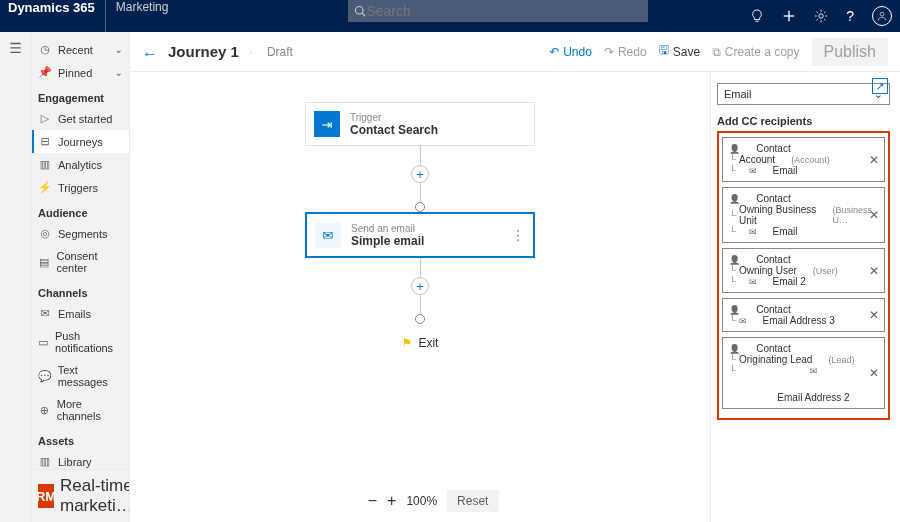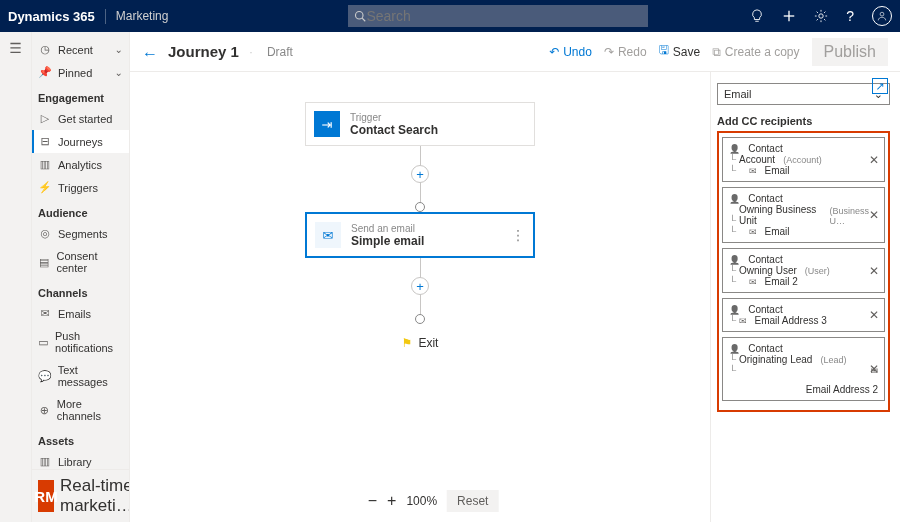--- a/index.html
+++ b/index.html
@@ -1,35 +1,35 @@
 <!DOCTYPE html>
 <html><head>
 <meta charset="utf-8">
 <style>
 * { box-sizing: border-box; margin: 0; padding: 0; font-family: "Segoe UI", Arial, sans-serif; }
 body { width: 900px; height: 522px; overflow: hidden; background: #fff; font-size: 12px; color: #323130; }
-.topbar { height: 32px; background: #002050; color: #fff; display: flex; align-items: center; padding: 0 8px; }
+.topbar { height: 32px; background: #002050; color: #fff; display: flex; padding: 0 8px; }
 .brand { font-size: 13px; font-weight: 600; padding-right: 10px; border-right: 1px solid rgba(255,255,255,0.3); }
 .brand-sub { font-size: 12px; padding-left: 10px; color: #d0d0d0; }
 .search-wrap { margin-left: 180px; width: 300px; height: 22px; background: #4a5b7a; display: flex; align-items: center; padding: 0 6px; color: #ccc; }
 .search-wrap input { background: transparent; border: none; color: #5eead4; font-size: 14px; flex: 1; margin-left: 0; outline: none; }
 .top-icons { margin-left: auto; display: flex; gap: 18px; align-items: center; color: #fff; }
 .top-icons span { cursor: pointer; }
 .avatar-circle { width: 20px; height: 20px; border: 1px solid #fff; border-radius: 50%; display: flex; align-items: center; justify-content: center; font-size: 11px; }
 .main { display: flex; height: calc(100% - 32px); }
 .rail { width: 32px; background: #f3f2f1; border-right: 1px solid #edebe9; display: flex; flex-direction: column; align-items: center; padding-top: 8px; }
 .rail .ham { font-size: 14px; color: #605e5c; cursor: pointer; }
 .sidebar { width: 98px; background: #f3f2f1; border-right: 1px solid #edebe9; overflow-y: auto; padding: 6px 0; font-size: 11px; }
 .sb-item { display: flex; align-items: center; padding: 5px 6px; gap: 6px; cursor: pointer; color: #323130;}
 .sb-item.active { background: #fff; border-left: 2px solid #0078d4; padding-left: 4px; }
 .sb-item .ic { width: 14px; text-align: center; color: #605e5c; font-size: 11px; }
 .sb-item .chev { margin-left: auto; color: #605e5c; font-size: 10px; }
 .sb-head { padding: 8px 6px 3px; font-weight: 600; font-size: 11px; color: #323130; }
 .sb-footer { position: absolute; bottom: 0; width: 130px; display: flex; align-items: center; gap: 6px; padding: 6px; background: #f3f2f1; border-top: 1px solid #edebe9; }
-.sb-footer .sq { width: 16px; height: 32px; background: #d83b01; color: #fff; font-size: 15px; display: flex; align-items: center; justify-content: center; font-weight: 600; }
+.sb-footer .sq { width: 16px; height: 24px; background: #d83b01; color: #fff; font-size: 13px; display: flex; align-items: center; justify-content: center; font-weight: 600; }
 .canvas-wrap { flex: 1; display: flex; flex-direction: column; position: relative; }
 .header { height: 40px; display: flex; align-items: center; padding: 0 12px; border-bottom: 1px solid #edebe9; gap: 10px; }
 .header .back { color: #0078d4; font-size: 16px; cursor: pointer; }
 .header h1 { font-size: 15px; font-weight: 600; }
 .header .status { color: #888; font-size: 12px; margin-left: 4px; }
 .header .sep { font-size: 12px; color: #ccc; }
 .header-actions { margin-left: auto; display: flex; gap: 12px; align-items: center; font-size: 12px; }
 .ha { display: flex; align-items: center; gap: 4px; cursor: pointer; }
 .ha.undo { color: #0078d4; }
 .ha.disabled { color: #a19f9d; cursor: default; }
@@ -58,21 +58,21 @@
 .panel .expand { position: absolute; top: 6px; right: 12px; width: 16px; height: 16px; border: 1px solid #0078d4; display:flex; align-items:center; justify-content:center; color:#0078d4; font-size:11px; cursor:pointer;}
 .field-label { font-size: 11px; font-weight: 600; margin-top: 30px; }
 .req { color: #a80000; }
 .select { border: 1px solid #8a8886; height: 22px; display: flex; align-items: center; justify-content: space-between; padding: 0 6px; font-size: 11px; margin-top: 3px; cursor: pointer; }
 .cc-head { font-size: 11px; font-weight: 600; margin-top: 10px; }
 .cc-desc { font-size: 10px; color: #605e5c; line-height: 1.3; margin-top: 2px; }
 .cc-desc a { color: #0078d4; text-decoration: underline; cursor: pointer; }
 .cc-box { border: 2px solid #d83b01; margin-top: 4px; padding: 4px 3px; }
 .cc-card { border: 1px solid #8a8886; padding: 5px 6px; margin-bottom: 5px; position: relative; font-size: 10px; }
 .cc-card .close { position: absolute; right: 5px; top: 50%; transform: translateY(-50%); color: #605e5c; cursor: pointer; font-size: 12px; }
-.cc-row { display: flex; align-items: flex-end; gap: 8px; }
+.cc-row { display: flex; align-items: center; gap: 16px; }
 .cc-indent { padding-left: 10px; position: relative;}
 .cc-indent::before { content:"└"; position:absolute; left:0; color:#888;}
 .cc-sub { color: #888; font-size: 9px; }
 .ic-person::before { content: "👤"; font-size: 9px; filter: grayscale(1);}
 .ic-mail::before { content: "✉"; font-size: 9px; color: #605e5c;}
 svg { display: block; }
 </style>
 </head>
 <body>
 

